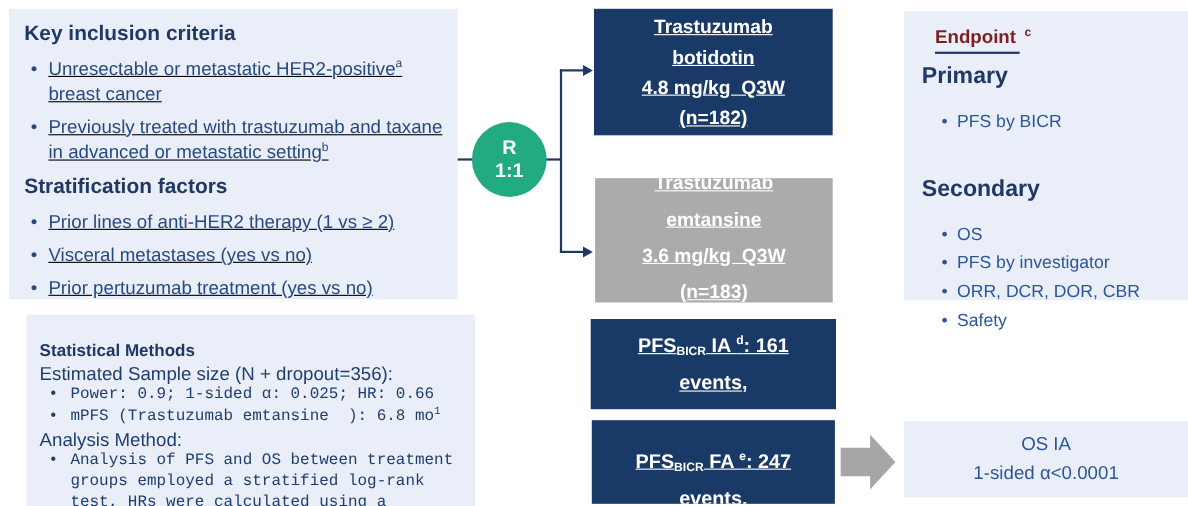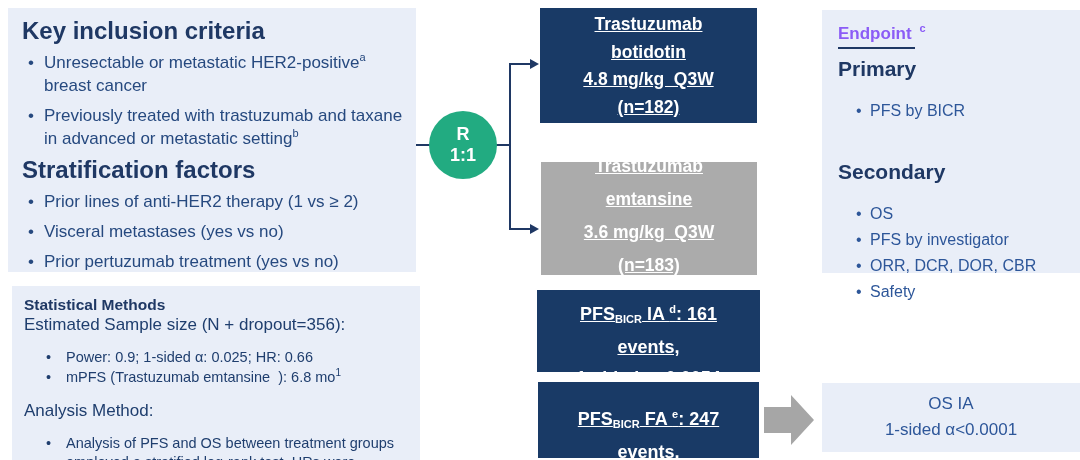--- a/index.html
+++ b/index.html
@@ -4,34 +4,34 @@
 <style>
   html,body{margin:0;padding:0;background:#ffffff;}
   .stage{
     position:relative;width:1080px;height:460px;background:#ffffff;overflow:hidden;
     font-family:"Liberation Sans","DejaVu Sans",sans-serif;
   }
   .panel{position:absolute;background:#E9EEF8;box-sizing:border-box;}
 
   
   #inclusion-panel{left:8px;top:8px;width:408px;height:264px;padding:10px 12px 8px 14px;}
-  .h-big{font-size:24px;font-weight:bold;color:#1F3864;line-height:26px;}
-  ul.blt{list-style:none;margin:4px 0 2px 0;padding:0;}
+  .h-big{font-size:19px;font-weight:bold;color:#1F3864;line-height:26px;}
+  ul.blt{list-style:none;margin:4px 0 2px 0;padding:0;text-decoration:underline;}
   ul.blt li{
     position:relative;padding-left:22px;margin:7px 0;
     font-size:17px;line-height:23px;color:#26497F;
   }
   ul.blt li::before{content:"•";position:absolute;left:6px;top:0;color:#26497F;}
   ul.blt li sup{font-size:11px;line-height:0;}
 
   
-  #stats-panel{left:12px;top:286px;width:408px;height:174px;padding:8px 10px 6px 12px;}
+  #stats-panel{left:24px;top:286px;width:408px;height:174px;padding:23px 10px 6px 12px;}
   .h-small{font-size:15.5px;font-weight:bold;color:#1F3864;line-height:21px;}
   .stats-line{font-size:17px;color:#1F3E6E;line-height:19px;}
-  ul.blt-s{list-style:none;margin:14px;padding:0;}
+  ul.blt-s{list-style:none;margin:0;padding:0;font-family:Liberation Mono, monospace;}
   ul.blt-s li{
     position:relative;padding-left:28px;margin:1px 0;
     font-size:14.5px;line-height:19px;color:#1F3E6E;white-space:pre-wrap;
   }
   ul.blt-s li::before{content:"•";position:absolute;left:8px;top:0;color:#1F3E6E;}
   ul.blt-s li sup{font-size:10px;line-height:0;}
 
   
   #rand-circle{
     position:absolute;left:429px;top:111px;width:68px;height:68px;border-radius:50%;
@@ -61,21 +61,21 @@
   #pfs-fa .inner{padding-top:22px;}
   .pfs-line{font-size:18px;line-height:31px;white-space:pre;}
   .pfs-line .subsc{font-size:11px;position:relative;bottom:-3px;letter-spacing:0;margin-top:16px;}
   .pfs-line sup{font-size:11px;line-height:0;}
 
   
   #big-arrow{position:absolute;left:764px;top:394px;}
 
   
   #endpoint-panel{left:822px;top:10px;width:258px;height:263px;padding:12px 10px 8px 16px;}
-  .ep-title{font-size:17px;font-weight:bold;color:#8b5cf6;line-height:24px;margin-bottom:8px;}
+  .ep-title{font-size:17px;font-weight:bold;color:#7f1d1d;line-height:24px;margin-bottom:8px;margin-left:12px;}
   .ep-title .u{display:inline-block;border-bottom:2px solid #1F3864;padding-right:3px;padding-bottom:1px;}
   .ep-title sup{font-size:11px;line-height:0;}
   .ep-head{font-size:21px;font-weight:bold;color:#1F3864;line-height:24px;margin:6px 0 4px 0;}
   ul.ep{list-style:none;margin:18px;padding:0;}
   ul.ep li{
     position:relative;padding-left:14px;margin:3px 0;
     font-size:16px;line-height:23px;color:#2D5699;
   }
   ul.ep li::before{content:"•";position:absolute;left:0;top:0;color:#2D5699;}
   .ep-gap{height:14px;}

